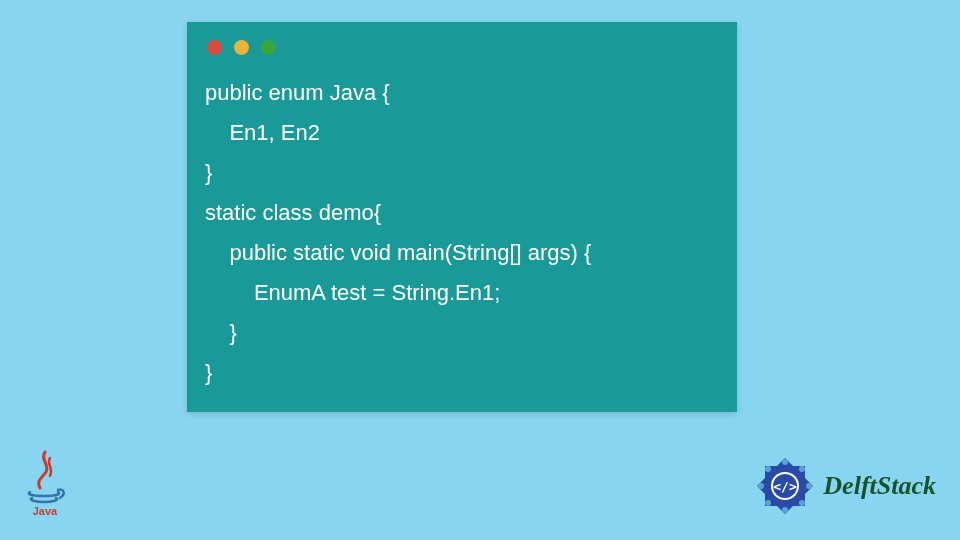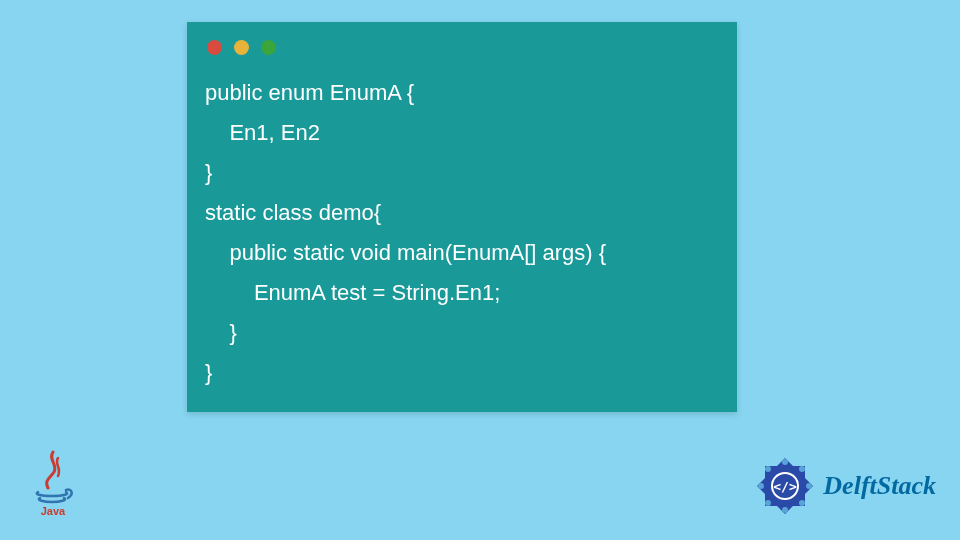--- a/index.html
+++ b/index.html
@@ -36,61 +36,61 @@
   .code-content {
     padding: 10px 18px 10px 18px;
     color: #ffffff;
     font-size: 22px;
     line-height: 40px;
     font-family: Arial, Helvetica, sans-serif;
     white-space: pre;
   }
   .java-logo {
     position: absolute;
-    left: 30px;
+    left: 22px;
     bottom: 22px;
     width: 46px;
     height: 68px;
     text-align: center;
   }
   .delft-logo {
     position: absolute;
     right: 24px;
     bottom: 22px;
     display: flex;
     align-items: center;
     gap: 6px;
   }
   .delft-badge {
     width: 64px;
     height: 64px;
     position: relative;
   }
   .delft-text {
-    color: #0369a1;
+    color: #14532d;
     font-weight: bold;
     font-size: 26px;
     font-style: italic;
     font-family: Georgia, serif;
   }
 </style>
 </head>
 <body>
 
 <div class="code-window">
   <div class="window-dots">
     <div class="dot dot-red"></div>
     <div class="dot dot-yellow"></div>
     <div class="dot dot-green"></div>
   </div>
-  <div class="code-content"><span>public enum EnumA {</span>
+  <div class="code-content"><span>public enum Java {</span>
 <span>    En1, En2</span>
 <span>}</span>
 <span>static class demo{</span>
-<span>    public static void main(EnumA[] args) {</span>
+<span>    public static void main(String[] args) {</span>
 <span>        EnumA test = String.En1;</span>
 <span>    }</span>
 <span>}</span></div>
 </div>
 
 <div class="java-logo">
   <svg viewBox="0 0 46 68" width="46" height="68">
     <path d="M 23 2 C 18 10 28 14 24 22 C 20 28 14 30 18 38" stroke="#cc3b2e" stroke-width="3" fill="none" stroke-linecap="round"></path>
     <path d="M 28 8 C 24 14 32 18 28 26" stroke="#cc3b2e" stroke-width="2.5" fill="none" stroke-linecap="round"></path>
     <path d="M 8 42 C 4 44 10 46 22 46 C 34 46 40 44 36 42" stroke="#3174b0" stroke-width="2.5" fill="none" stroke-linecap="round"></path>

